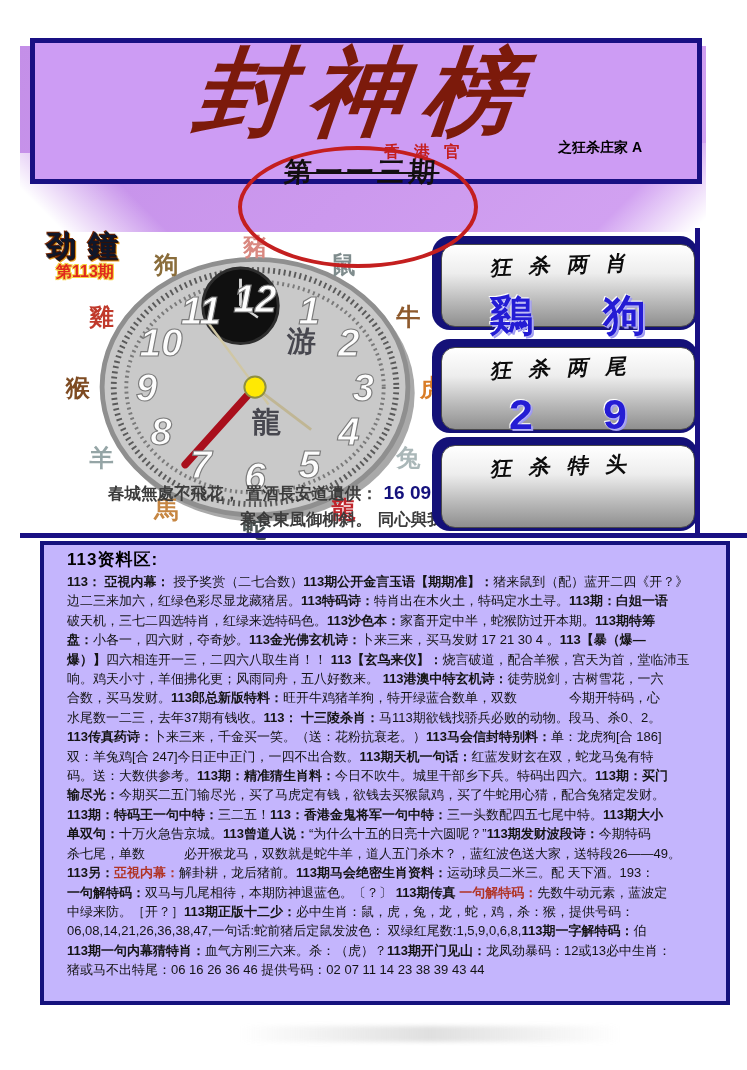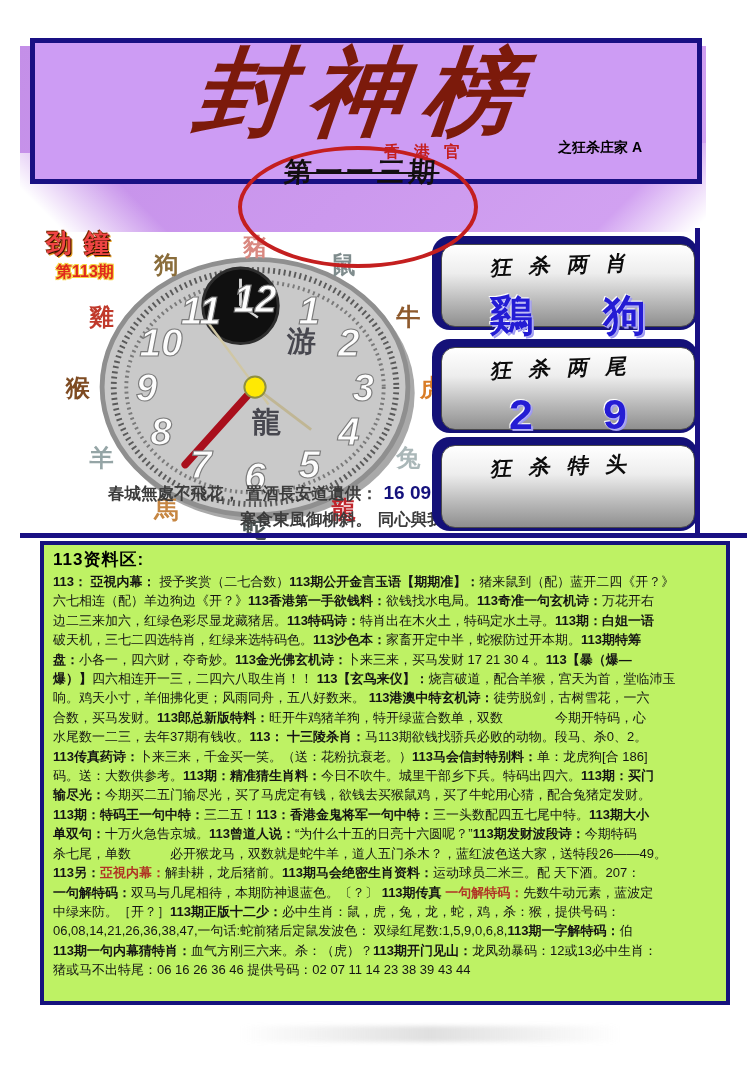--- a/index.html
+++ b/index.html
@@ -21,22 +21,22 @@
   .sub-title{position:absolute;right:55px;top:96px;font-size:14px;font-weight:bold;color:#000000;}
   
   .stamp{position:absolute;left:238px;top:146px;width:232px;height:114px;
         border:4px solid #c41f1f;border-radius:50%;z-index:6;}
   .stamp-small{position:absolute;left:0;top:-8px;width:100%;text-align:right;
         color:#c41f1f;font-weight:bold;font-size:16px;letter-spacing:14px;}
   .stamp-issue{position:absolute;left:-10px;top:4px;width:260px;text-align:center;
         color:#120f0f;font-weight:bold;font-size:27px;letter-spacing:4px;
         text-decoration:line-through;transform:skewX(-4deg);}
   
-  .clock-logo{position:absolute;left:46px;top:226px;font-size:26px;font-weight:900;
-        color:#ef4444;letter-spacing:12px;
+  .clock-logo{position:absolute;left:46px;top:226px;font-size:30px;font-weight:900;
+        color:#0f172a;letter-spacing:12px;
         text-shadow:1px 1px 0 #3a1000,-1px -1px 0 #7a2800,2px 2px 0 #e8a020;font-family:Liberation Serif, serif;}
   .issue-label{position:absolute;left:56px;top:262px;font-size:16px;font-weight:bold;color:#e0281c;
         text-shadow:1px 1px 0 #f5d342,-1px -1px 0 #f5d342,1px -1px 0 #f5d342,-1px 1px 0 #f5d342;}
   .clock-svg{position:absolute;left:55px;top:240px;overflow:visible;}
   .dial-num{font:italic 700 40px "Liberation Sans",sans-serif;fill:#fdfdfd;stroke:#7b7b7b;stroke-width:1.2px;}
   .zodiac-ch{font:700 25px "DejaVu Serif",serif;}
   .center-ch{font:700 30px "DejaVu Serif",serif;fill:#47474f;}
   .poem{position:absolute;left:70px;top:482px;width:560px;font-family:"DejaVu Serif",serif;
         color:#3c3c3c;font-size:16.5px;font-weight:bold;}
   .poem-l1{text-align:left;padding-left:38px;}
@@ -51,22 +51,22 @@
   .panel-label{position:absolute;left:0;top:6px;width:100%;text-align:center;
         font-weight:900;font-size:21px;color:#0c0c0c;letter-spacing:17px;
         transform:skewX(-12deg) rotate(-2deg);font-family:"DejaVu Serif",serif;}
   .panel-value{position:absolute;left:0;top:42px;width:100%;text-align:center;
         font-weight:900;font-size:43px;color:#241cd4;word-spacing:58px;
         text-shadow:0 0 2px #ffffff,2px 2px 0 #9b97f0,-1px -1px 0 #ffffff;}
   .vline{position:absolute;left:695px;top:228px;width:5px;height:306px;background:#191083;}
   .hline{position:absolute;left:20px;top:533px;width:727px;height:5px;background:#191083;}
   
   .article-box{position:absolute;left:40px;top:541px;width:690px;height:464px;
-        box-sizing:border-box;border:4px solid #15127d;background:#bef264;
-        padding:3px 9px;overflow:hidden;}
+        box-sizing:border-box;border:4px solid #15127d;background:#c4b5fd;
+        padding:3px 23px;overflow:hidden;}
   .article-title{font-size:17px;font-weight:900;color:#000;letter-spacing:1px;}
   .article-body{margin-top:1px;}
   .tline{font-size:13px;line-height:19.4px;color:#141414;white-space:nowrap;}
   .run-b{font-weight:bold;}
   .run-r{font-weight:bold;color:#b03425;}
   .smudge{position:absolute;left:240px;top:1026px;width:380px;height:16px;
         background:linear-gradient(90deg,rgba(200,200,200,.0),rgba(185,185,185,.45),rgba(200,200,200,.0));
         filter:blur(2px);}
 </style>
 </head>
@@ -154,35 +154,35 @@
     </div>
   </div>
 
   <div class="vline"></div>
   <div class="hline"></div>
 
   <div class="article-box">
     <div class="article-title">113资料区:</div>
     <div class="article-body">
         <div class="tline"><span class="run-b">113： </span><span class="run-b">亞視内幕： </span><span>授予奖赏（二七合数）</span><span class="run-b">113期公开金言玉语【期期准】：</span><span>猪来鼠到（配）蓝开二四《开？》</span></div>
-        <div class="tline"><span>六七相连（配）羊边狗边《开？》</span><span class="run-b">113香港第一手欲钱料：</span><span>欲钱找水电局。</span><span class="run-b">113奇准一句玄机诗：</span><span>万花开右</span></div>
         <div class="tline"><span>边二三来加六，红绿色彩尽显龙藏猪居。</span><span class="run-b">113特码诗：</span><span>特肖出在木火土，特码定水土寻。</span><span class="run-b">113期：白姐一语</span></div>
         <div class="tline"><span>破天机，三七二四选特肖，红绿来选特码色。</span><span class="run-b">113沙色本：</span><span>家畜开定中半，蛇猴防过开本期。</span><span class="run-b">113期特筹</span></div>
         <div class="tline"><span class="run-b">盘：</span><span>小各一，四六财，夺奇妙。</span><span class="run-b">113金光佛玄机诗：</span><span>卜来三来，买马发财 17 21 30 4 。</span><span class="run-b">113【暴（爆—</span></div>
         <div class="tline"><span class="run-b">爆）】</span><span>四六相连开一三，二四六八取生肖！！ </span><span class="run-b">113【玄鸟来仪】：</span><span>烧言破道，配合羊猴，宫天为首，堂临沛玉</span></div>
         <div class="tline"><span>响。鸡天小寸，羊佃拂化更；风雨同舟，五八好数来。 </span><span class="run-b">113港澳中特玄机诗：</span><span>徒劳脱剑，古树雪花，一六</span></div>
         <div class="tline"><span>合数，买马发财。</span><span class="run-b">113郎总新版特料：</span><span>旺开牛鸡猪羊狗，特开绿蓝合数单，双数　　　　今期开特码，心</span></div>
         <div class="tline"><span>水尾数一二三，去年37期有钱收。</span><span class="run-b">113： 十三陵杀肖：</span><span>马113期欲钱找骄兵必败的动物。段马、杀0、2。</span></div>
         <div class="tline"><span class="run-b">113传真药诗：</span><span>卜来三来，千金买一笑。（送：花粉抗衰老。）</span><span class="run-b">113马会信封特别料：</span><span>单：龙虎狗[合 186]</span></div>
+        <div class="tline"><span>双：羊兔鸡[合 247]今日正中正门，一四不出合数。</span><span class="run-b">113期天机一句话：</span><span>红蓝发财玄在双，蛇龙马兔有特</span></div>
         <div class="tline"><span>码。送：大数供参考。</span><span class="run-b">113期：精准猜生肖料：</span><span>今日不吹牛。城里干部乡下兵。特码出四六。</span><span class="run-b">113期：买门</span></div>
         <div class="tline"><span class="run-b">输尽光：</span><span>今期买二五门输尽光，买了马虎定有钱，欲钱去买猴鼠鸡，买了牛蛇用心猜，配合兔猪定发财。</span></div>
         <div class="tline"><span class="run-b">113期：特码王一句中特：</span><span>三二五！</span><span class="run-b">113：香港金鬼将军一句中特：</span><span>三一头数配四五七尾中特。</span><span class="run-b">113期大小</span></div>
         <div class="tline"><span class="run-b">单双句：</span><span>十万火急告京城。</span><span class="run-b">113曾道人说：</span><span>“为什么十五的日亮十六圆呢？”</span><span class="run-b">113期发财波段诗：</span><span>今期特码</span></div>
         <div class="tline"><span>杀七尾，单数　　　必开猴龙马，双数就是蛇牛羊，道人五门杀木？，蓝红波色送大家，送特段26——49。</span></div>
-        <div class="tline"><span class="run-b">113另：</span><span class="run-r">亞視内幕：</span><span>解卦耕，龙后猪前。</span><span class="run-b">113期马会绝密生肖资料：</span><span>运动球员二米三。配 天下酒。207：</span></div>
+        <div class="tline"><span class="run-b">113另：</span><span class="run-r">亞視内幕：</span><span>解卦耕，龙后猪前。</span><span class="run-b">113期马会绝密生肖资料：</span><span>运动球员二米三。配 天下酒。193：</span></div>
         <div class="tline"><span class="run-b">一句解特码：</span><span>双马与几尾相待，本期防神退蓝色。〔？〕 </span><span class="run-b">113期传真 </span><span class="run-r">一句解特码：</span><span>先数牛动元素，蓝波定</span></div>
         <div class="tline"><span>中绿来防。［开？］</span><span class="run-b">113期正版十二少：</span><span>必中生肖：鼠，虎，兔，龙，蛇，鸡，杀：猴，提供号码：</span></div>
         <div class="tline"><span>06,08,14,21,26,36,38,47,一句话:蛇前猪后定鼠发波色： 双绿红尾数:1,5,9,0,6,8,</span><span class="run-b">113期一字解特码：</span><span>伯</span></div>
         <div class="tline"><span class="run-b">113期一句内幕猜特肖：</span><span>血气方刚三六来。杀：（虎）？</span><span class="run-b">113期开门见山：</span><span>龙凤劲暴码：12或13必中生肖：</span></div>
         <div class="tline"><span>猪或马不出特尾：06 16 26 36 46 提供号码：02 07 11 14 23 38 39 43 44</span></div>
       </div>
   </div>
 
   <div class="smudge"></div>
 </div>

